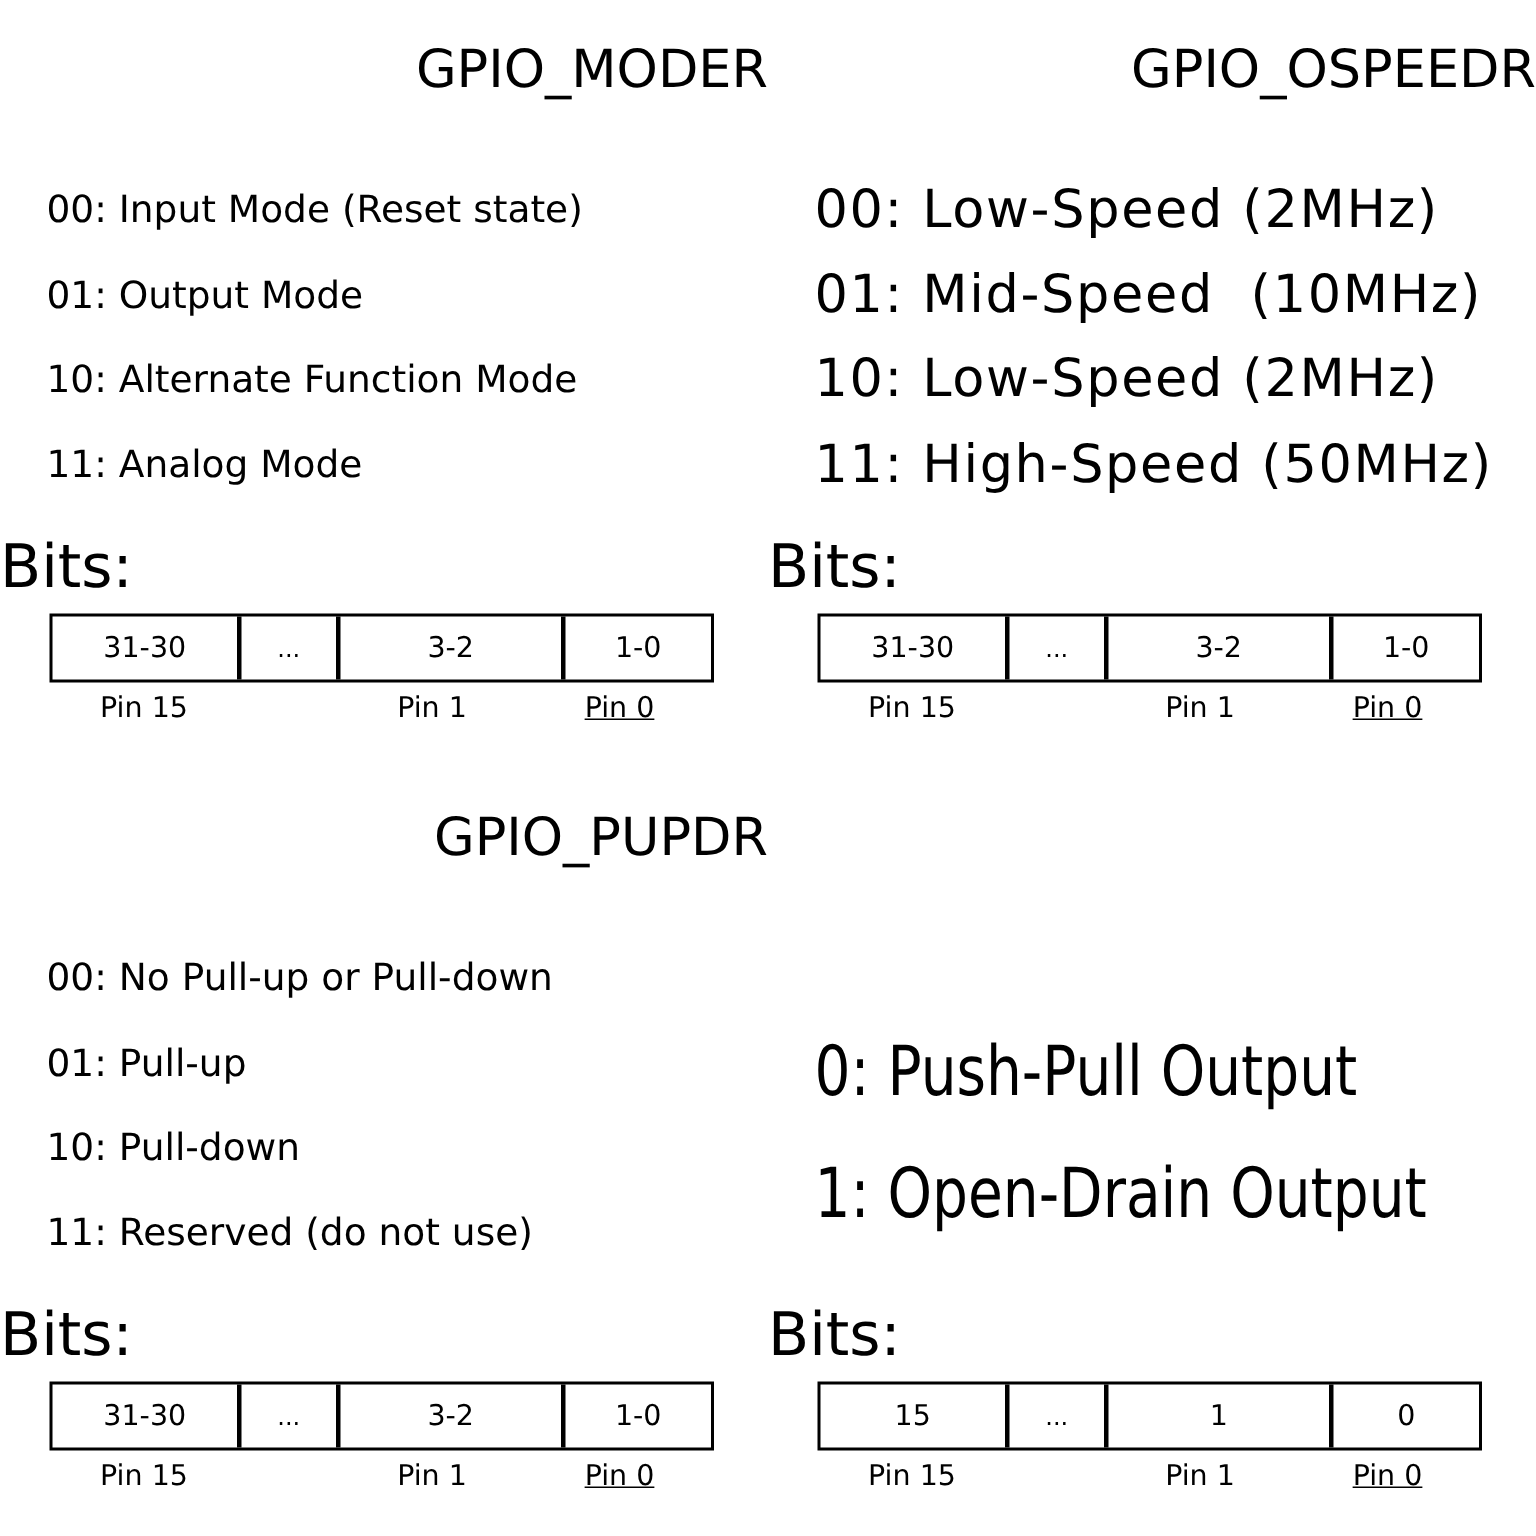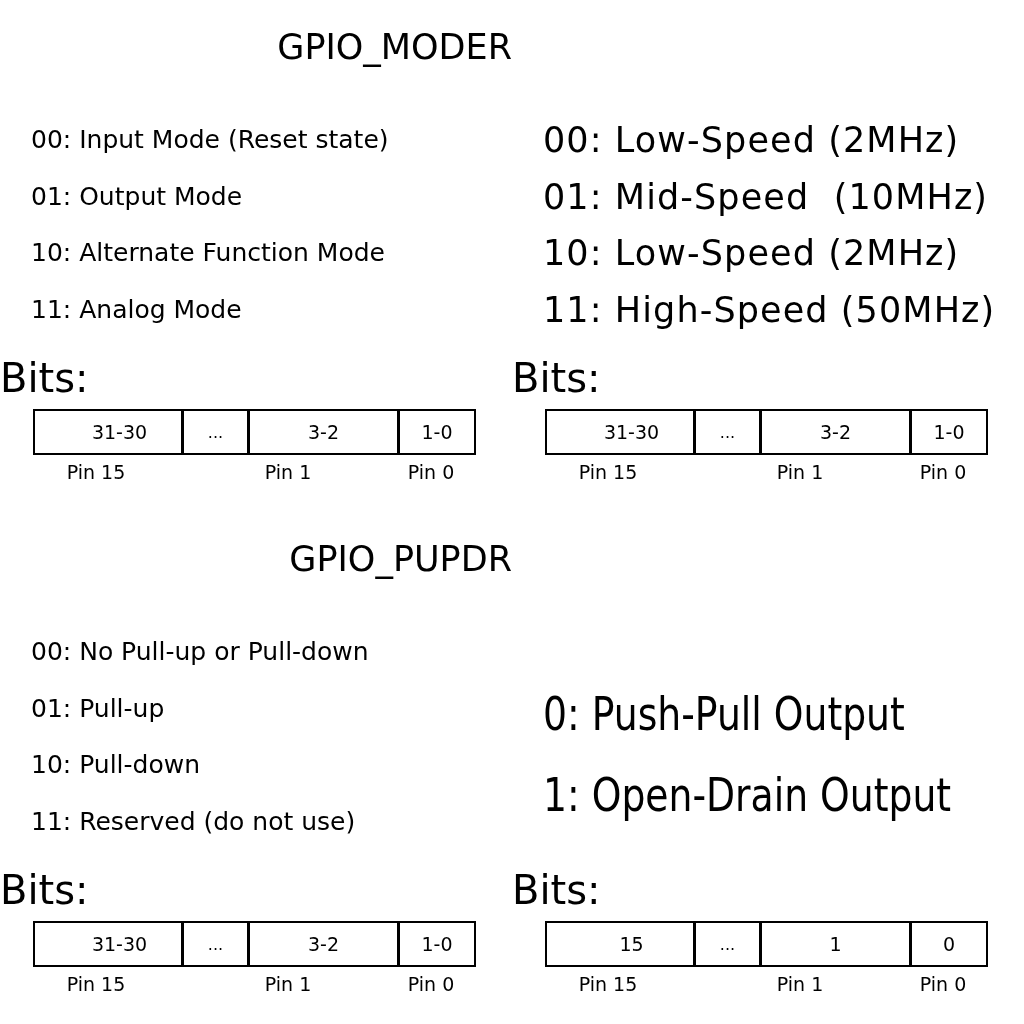--- a/index.html
+++ b/index.html
@@ -77,21 +77,20 @@
     }
     .register {
       position: absolute;
       left: 33px;
       top: 409px;
       width: 443px;
       height: 46px;
       box-sizing: border-box;
       border: 2px solid #000;
       display: flex;
-      padding-left: 23px;
     }
     .cell {
       box-sizing: border-box;
       height: 100%;
       display: flex;
       align-items: center;
       justify-content: center;
       font-size: 19px;
       border-right: 3px solid #000;
     }
@@ -106,21 +105,21 @@
       position: absolute;
       top: 460px;
       font-size: 19px;
       line-height: 24px;
       text-align: center;
       width: 126px;
       white-space: nowrap;
     }
     .pin-label.p0 { left: 33px; }
     .pin-label.p1 { left: 225px; }
-    .pin-label.p2 { left: 368px; }
+    .pin-label.p2 { left: 350px; text-decoration: underline; }
   </style>
 </head>
 <body>
 
 <div class="panel tl">
   <div class="title">GPIO_MODER</div>
   <ul class="defs">
     <li>00: Input Mode (Reset state)</li>
     <li>01: Output Mode</li>
     <li>10: Alternate Function Mode</li>
@@ -132,20 +131,21 @@
     <div class="cell w1 dots">...</div>
     <div class="cell w2">3-2</div>
     <div class="cell w3">1-0</div>
   </div>
   <div class="pin-label p0">Pin 15</div>
   <div class="pin-label p1">Pin 1</div>
   <div class="pin-label p2">Pin 0</div>
 </div>
 
 <div class="panel tr">
+  <div class="title">GPIO_OSPEEDR</div>
   <ul class="defs">
     <li style="white-space: pre;">00: Low-Speed (2MHz)</li>
     <li style="white-space: pre;">01: Mid-Speed  (10MHz)</li>
     <li style="white-space: pre;">10: Low-Speed (2MHz)</li>
     <li style="white-space: pre;">11: High-Speed (50MHz)</li>
   </ul>
   <div class="bits-label">Bits:</div>
   <div class="register">
     <div class="cell w0">31-30</div>
     <div class="cell w1 dots">...</div>

